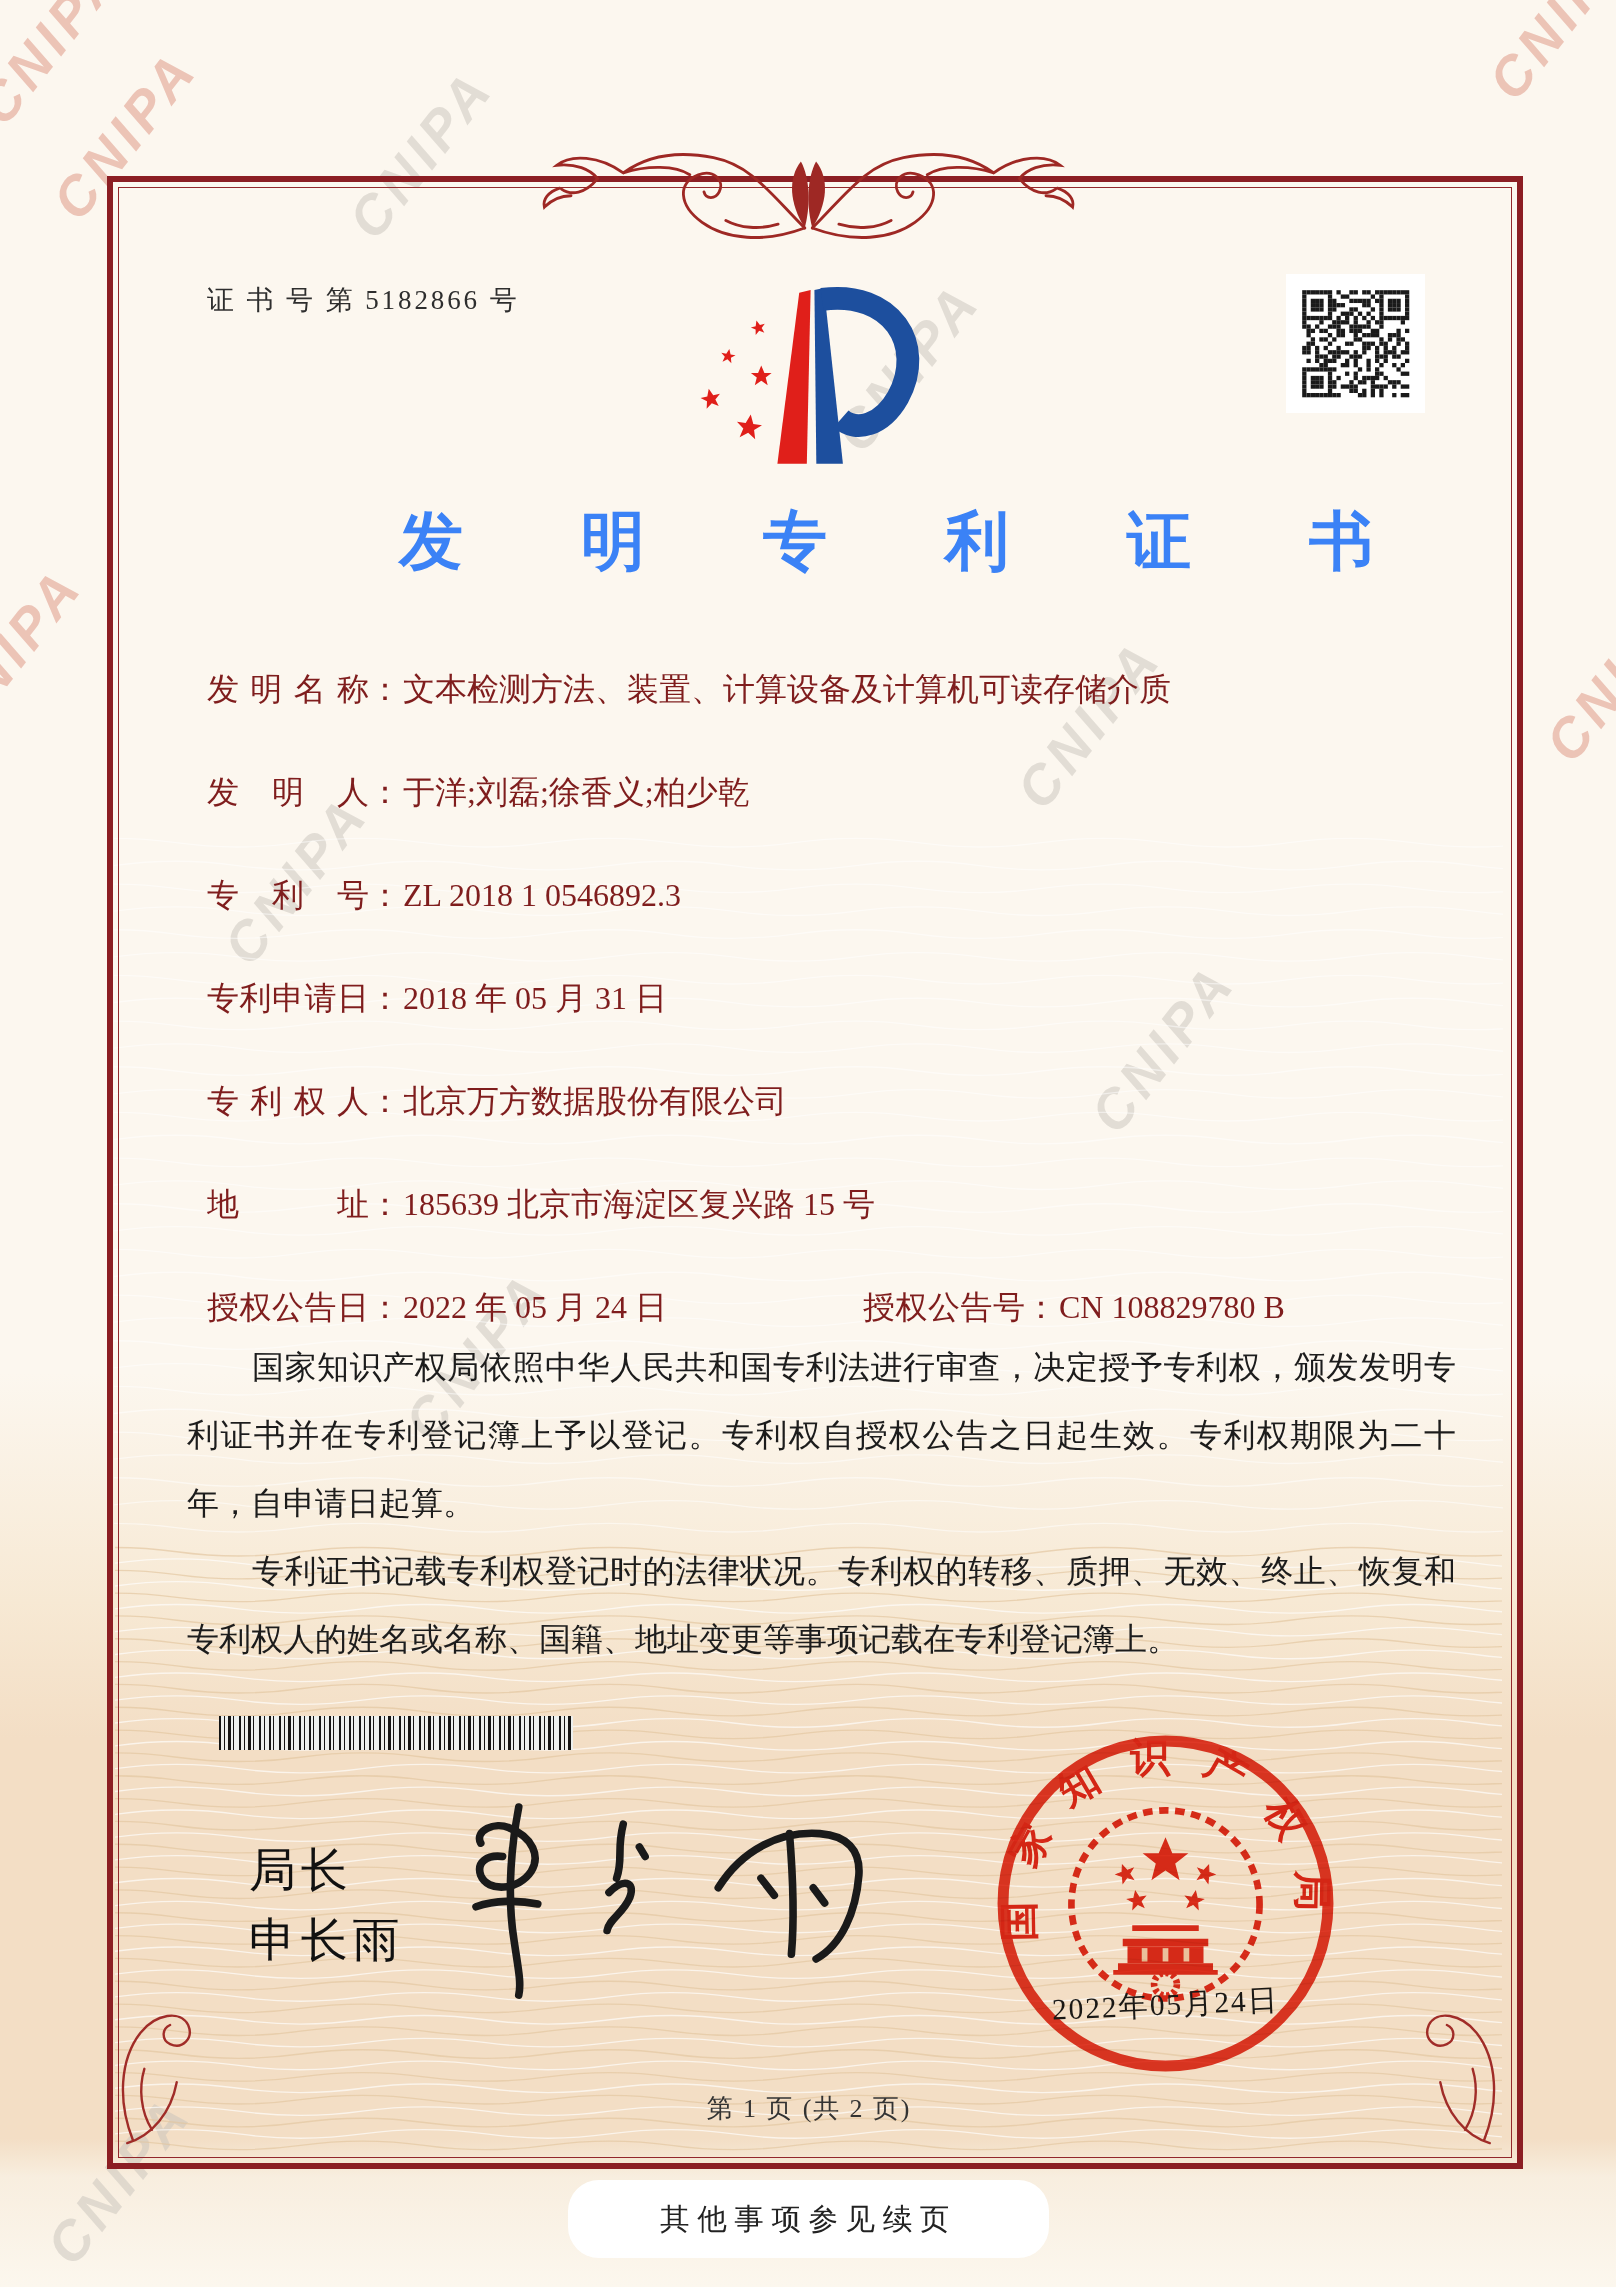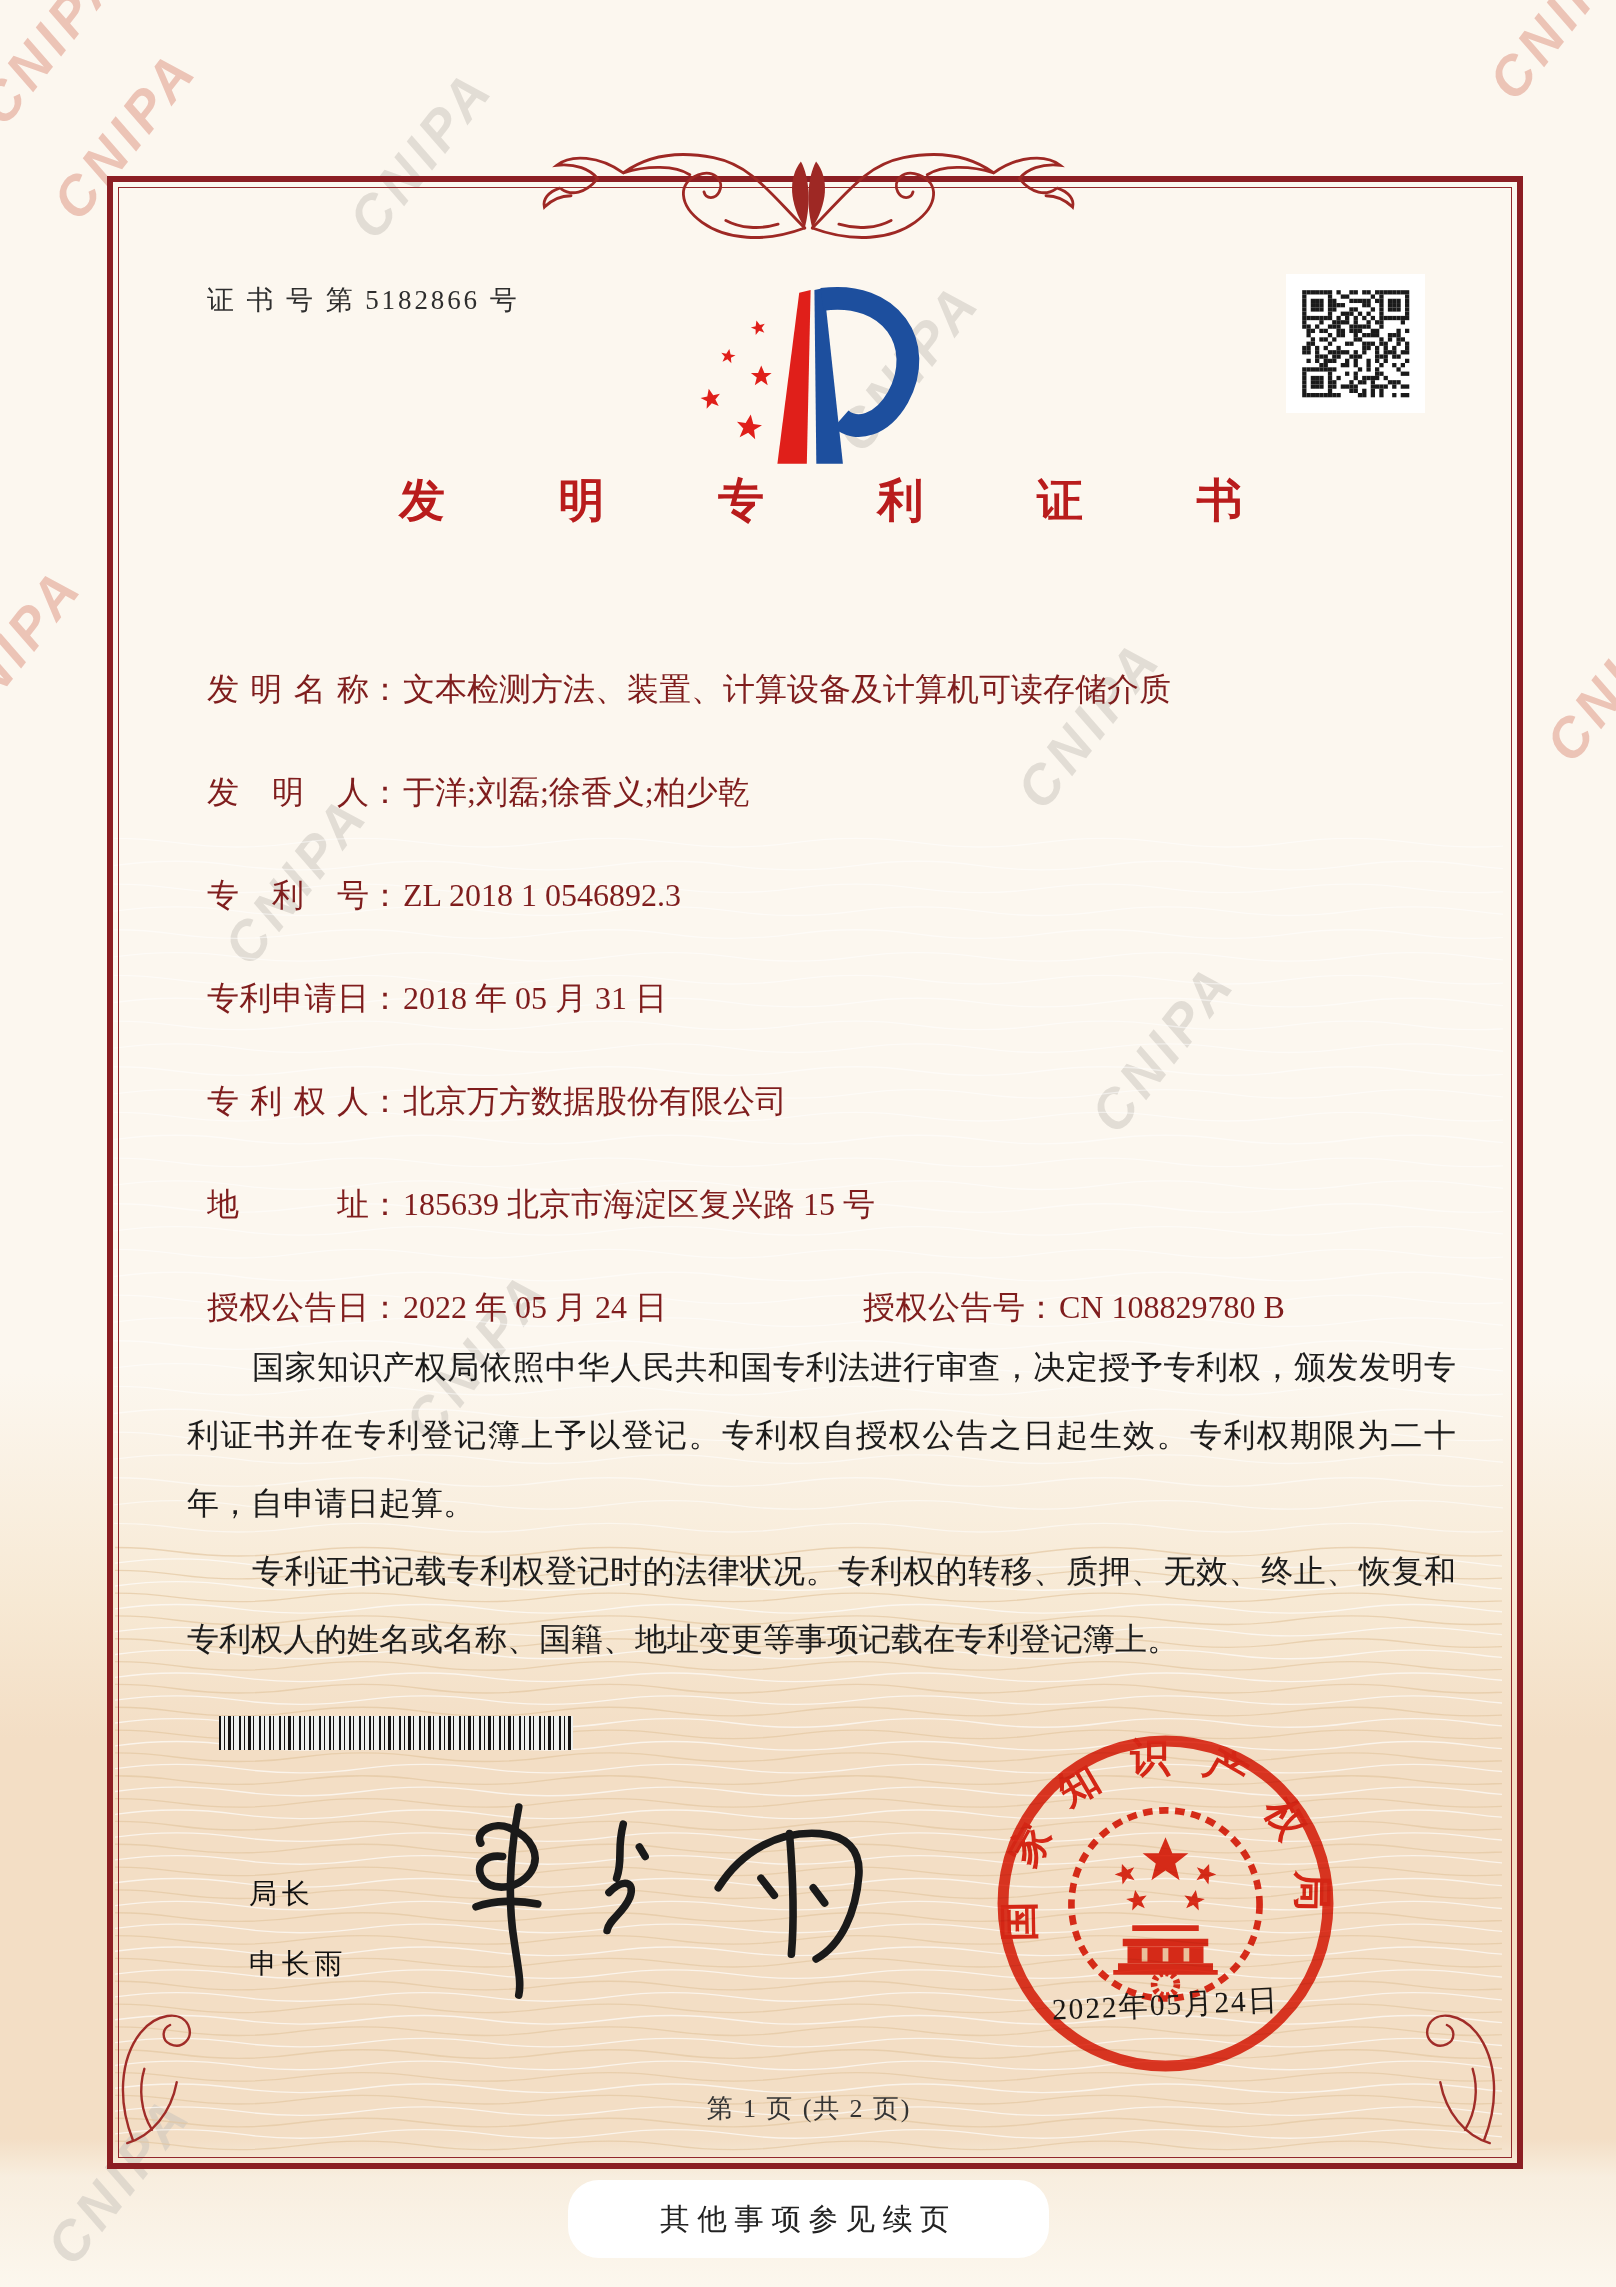--- a/index.html
+++ b/index.html
@@ -12,35 +12,35 @@
   
   .frame{position:absolute;left:107px;top:176px;width:1404px;height:1981px;border:6.7px solid #8c1e23;}
   .frame-in{position:absolute;left:4.8px;top:4.8px;right:4.8px;bottom:4.8px;border:1.9px solid #93272b;}
   
   .wm{position:absolute;font-family:"Liberation Sans","DejaVu Sans",sans-serif;font-weight:bold;
       font-size:55px;letter-spacing:5.7px;transform:rotate(-52deg);white-space:nowrap;pointer-events:none;}
   .wm-red{color:#e7b3a4;opacity:.75;}
   .wm-gray{color:#c9c4bc;opacity:.5;}
   
   .certno{position:absolute;left:207px;top:282px;font-size:27px;letter-spacing:2.9px;color:#2e2e2e;}
-  .title{position:absolute;left:399px;top:470px;font-size:46px;font-weight:700;letter-spacing:51px;white-space:nowrap;color:#b91c1c;}
+  .title{position:absolute;left:399px;top:498px;font-size:64px;font-weight:700;letter-spacing:51px;white-space:nowrap;color:#3b82f6;}
   .qrbox{position:absolute;left:1286px;top:274px;width:139px;height:139px;background:#fff;}
   
   .rows{position:absolute;left:207px;top:668px;width:1236px;}
   .row{position:relative;height:42px;margin-bottom:61px;font-size:32px;white-space:nowrap;color:#7f1d1d;}
   .lbl{display:inline-block;width:162px;text-align:justify;text-align-last:justify;vertical-align:top;}
   .colon{display:inline-block;width:34px;}
   .pair2{position:absolute;left:656px;top:0;}
   
   .paras{position:absolute;left:174px;top:1333px;width:1269px;margin-left:13px;}
   .paras p{margin:0;text-indent:65px;font-size:32px;line-height:68px;text-align:justify;color:#1c1c1c;}
   
   .barcode{position:absolute;left:219px;top:1716px;width:354px;height:34px;
     background:repeating-linear-gradient(90deg,#141414 0 1.9px,#edf0ee 1.9px 4.8px,#141414 4.8px 5.7px,#edf0ee 5.7px 9.5px,#141414 9.5px 12.4px,#edf0ee 12.4px 14.3px,#141414 14.3px 15px,#edf0ee 15px 20px);}
-  .signer{position:absolute;left:249px;top:1839px;font-family:"Liberation Sans","DejaVu Sans",sans-serif;font-size:28px;letter-spacing:4.8px;color:#111;margin-top:36px;}
+  .signer{position:absolute;left:249px;top:1839px;font-family:"Liberation Sans","DejaVu Sans",sans-serif;font-size:47px;letter-spacing:4.8px;color:#111;}
   .signer div{height:70px;}
   .pageinfo{position:absolute;left:107px;top:2091px;width:1404px;text-align:center;font-size:26px;letter-spacing:1.9px;color:#333;}
   .notebox{position:absolute;left:568px;top:2180px;width:481px;height:78px;background:#ffffff;text-align:center;border-radius:31px;}
   .notebox span{font-size:29.5px;line-height:78px;letter-spacing:7.6px;color:#222;}
   .seal{mix-blend-mode:multiply;}
   svg{display:block;}
 </style>
 </head>
 <body>
 

